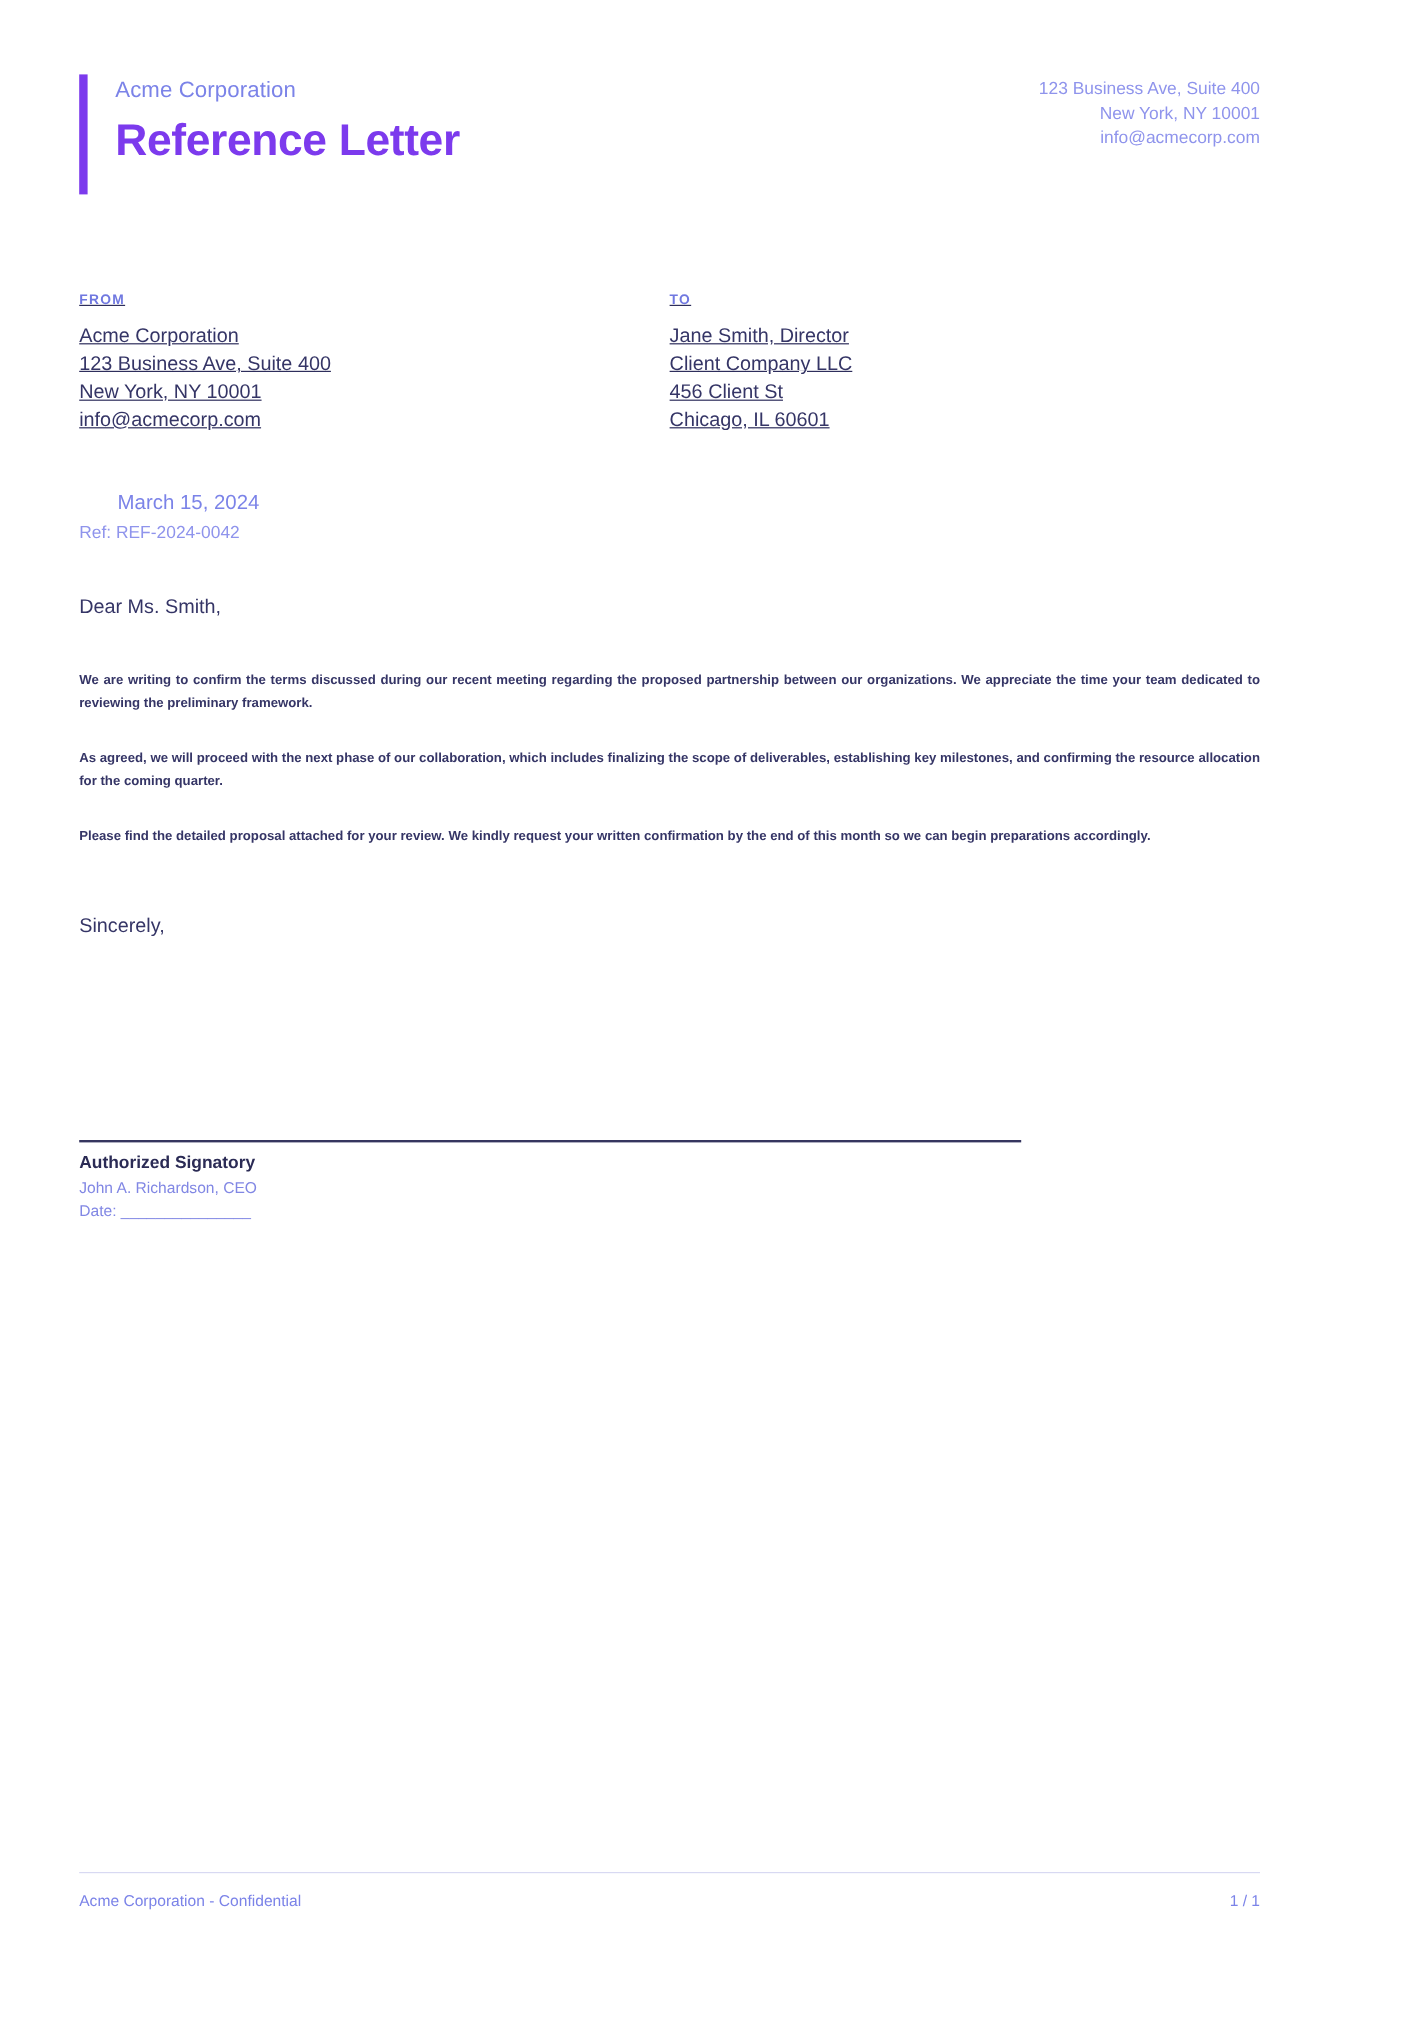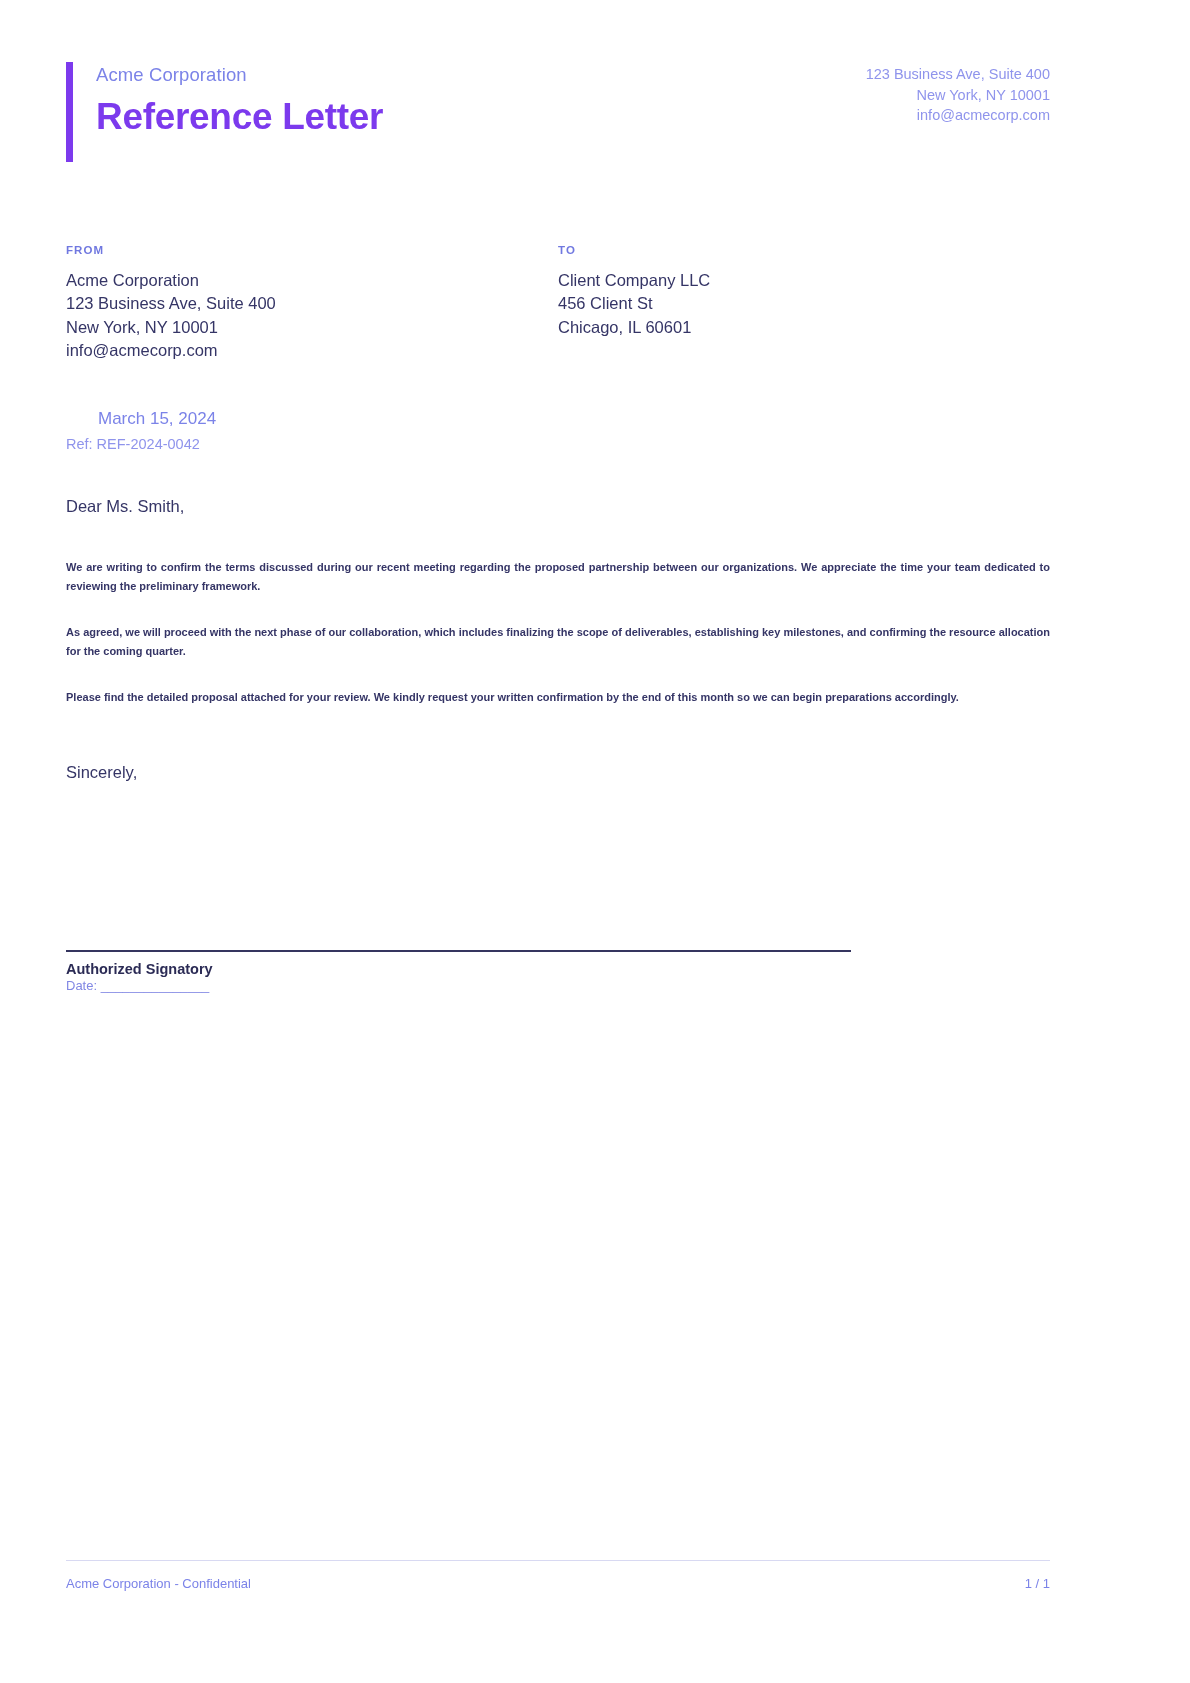--- a/index.html
+++ b/index.html
@@ -67,20 +67,21 @@
   }
 
   
   .addresses {
     position: relative;
     margin-top: 73px;
     display: flex;
   }
   .addr-col {
     width: 505px;
+    text-decoration: underline;
   }
   .addr-label {
     font-size: 11.5px;
     font-weight: bold;
     letter-spacing: 1.1px;
     color: #7078e0;
     text-transform: uppercase;
     margin-bottom: 13px;
   }
   .addr-line {
@@ -200,20 +201,21 @@
   <div class="addresses">
     <div class="addr-col">
       <div class="addr-label">FROM</div>
       <div class="addr-line">Acme Corporation</div>
       <div class="addr-line">123 Business Ave, Suite 400</div>
       <div class="addr-line">New York, NY 10001</div>
       <div class="addr-line">info@acmecorp.com</div>
     </div>
     <div class="addr-col">
       <div class="addr-label">TO</div>
+      <div class="addr-line">Jane Smith, Director</div>
       <div class="addr-line">Client Company LLC</div>
       <div class="addr-line">456 Client St</div>
       <div class="addr-line">Chicago, IL 60601</div>
     </div>
   </div>
 
   <div class="meta">
     <div class="meta-date">March 15, 2024</div>
     <div class="meta-ref">Ref: REF-2024-0042</div>
   </div>
@@ -224,20 +226,21 @@
     <p>We are writing to confirm the terms discussed during our recent meeting regarding the proposed partnership between our organizations. We appreciate the time your team dedicated to reviewing the preliminary framework.</p>
     <p>As agreed, we will proceed with the next phase of our collaboration, which includes finalizing the scope of deliverables, establishing key milestones, and confirming the resource allocation for the coming quarter.</p>
     <p>Please find the detailed proposal attached for your review. We kindly request your written confirmation by the end of this month so we can begin preparations accordingly.</p>
   </div>
 
   <div class="closing">Sincerely,</div>
 
   <div class="signature">
     <div class="sig-line"></div>
     <div class="sig-title">Authorized Signatory</div>
+    <div class="sig-name">John A. Richardson, CEO</div>
     <div class="sig-date">Date: _______________</div>
   </div>
 
   <div class="footer">
     <div class="footer-rule"></div>
     <div class="footer-row">
       <div>Acme Corporation - Confidential</div>
       <div>1 / 1</div>
     </div>
   </div>

